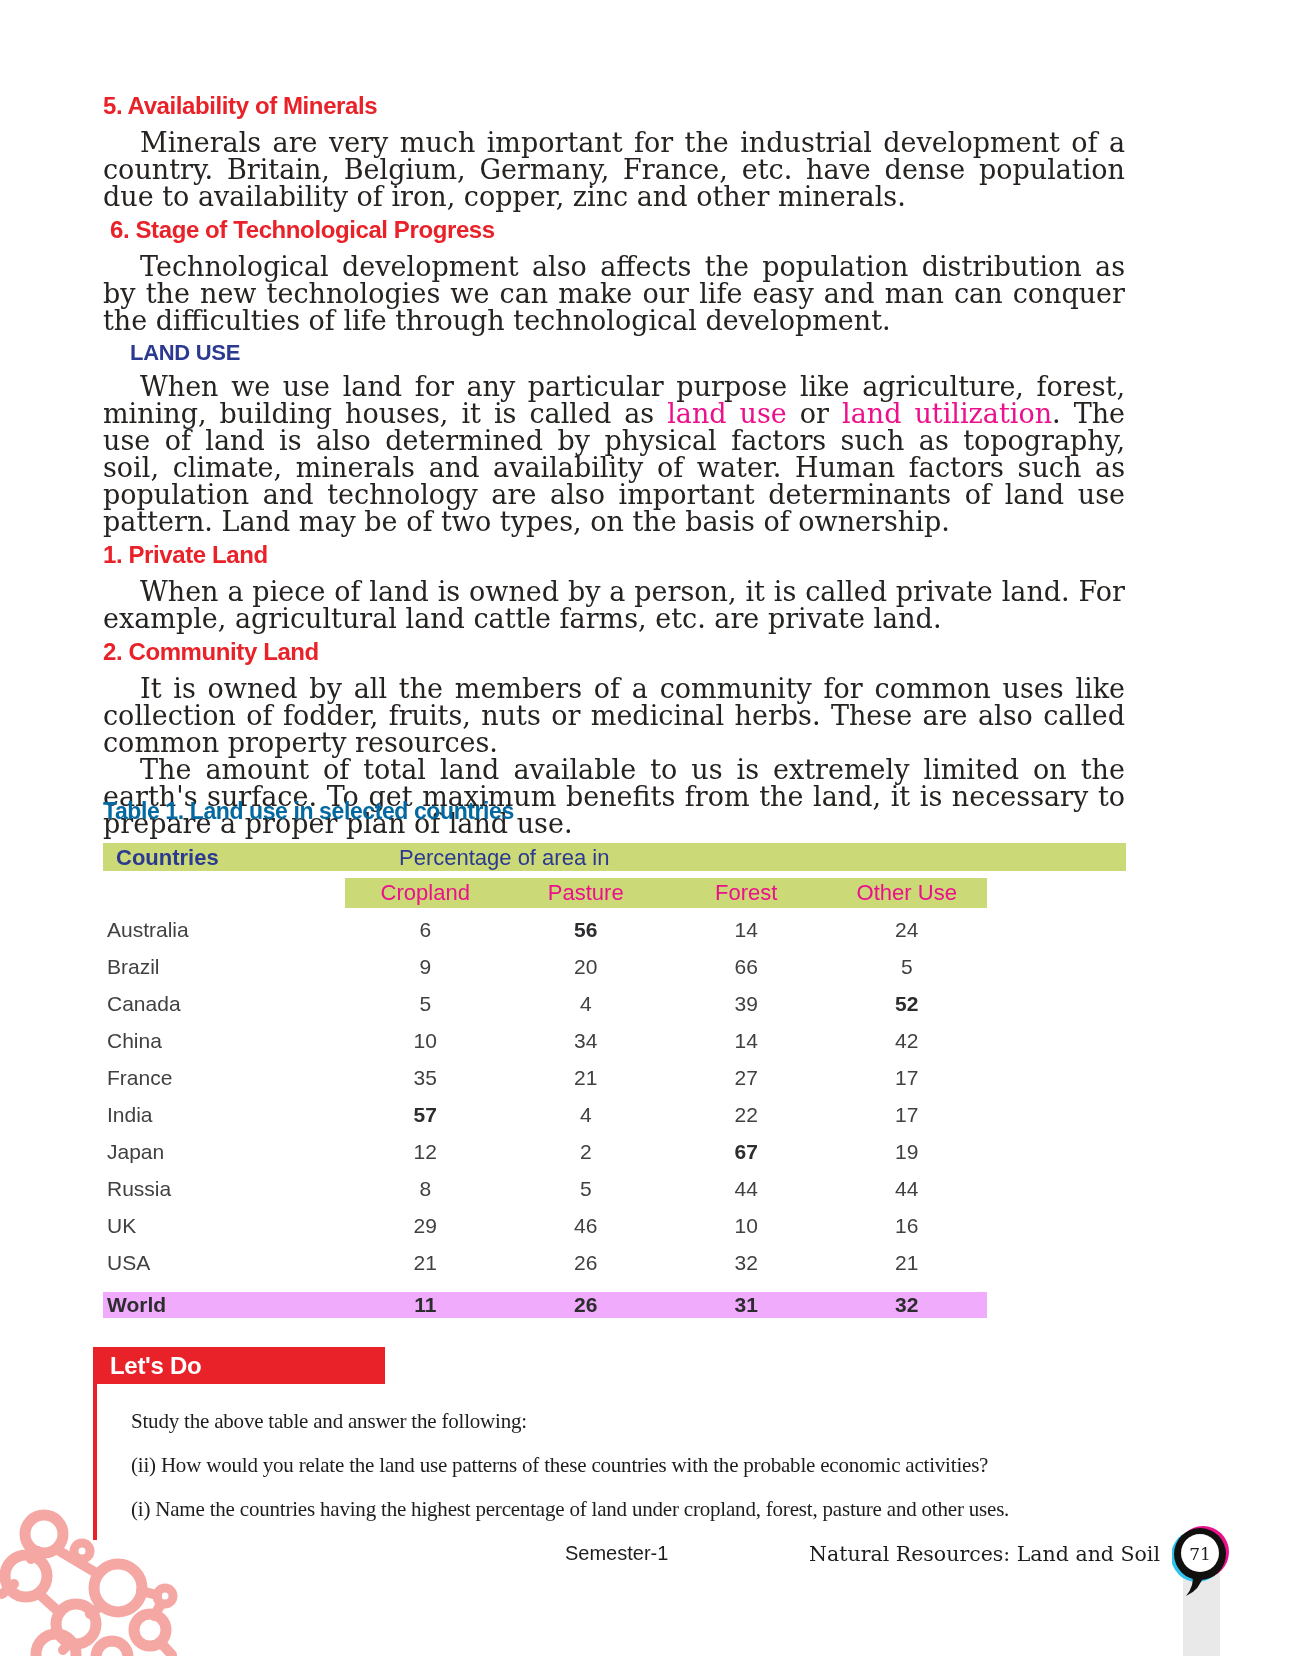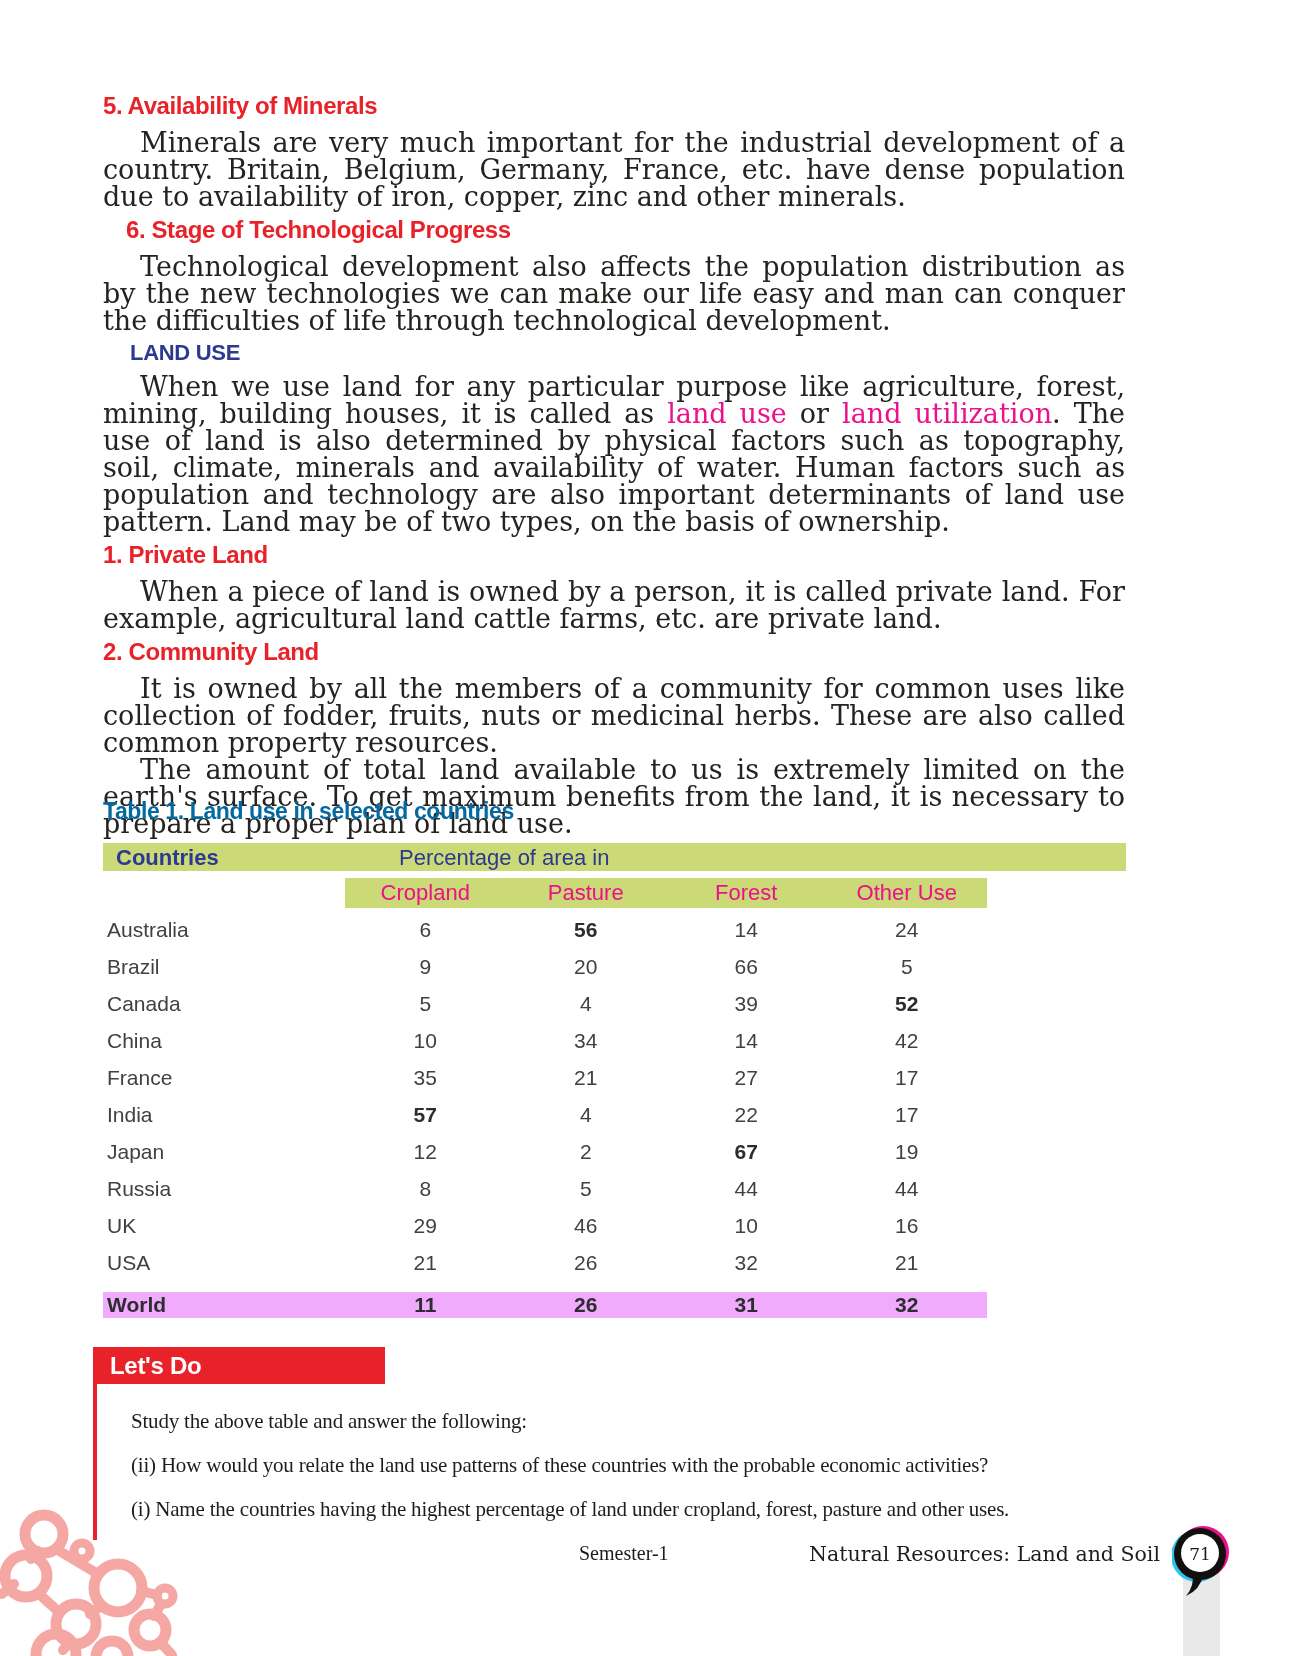--- a/index.html
+++ b/index.html
@@ -3,21 +3,21 @@
 <meta charset="utf-8">
 <style>
   html,body{margin:0;padding:0;background:#ffffff;}
   .page{position:relative;width:1296px;height:1656px;background:#fff;overflow:hidden;
         font-family:"Liberation Sans",sans-serif;}
 
   
   .content{position:absolute;left:103px;top:92px;width:1022px;}
   .red-h{font-family:"Liberation Sans",sans-serif;font-weight:bold;font-size:24px;line-height:28px;
          color:#e92128;letter-spacing:-0.4px;margin:0 0 9px 0;}
-  .red-h.indent{margin-left:23px;}
+  .red-h.indent{margin-left:7px;}
   .body-p{font-family:"DejaVu Serif","Liberation Serif",serif;font-size:27px;line-height:27px;
           color:#252220;text-align:justify;text-indent:37px;margin:0 0 6px 0;}
   .body-p.tight{margin-bottom:0;}
   .blue-h{font-family:"Liberation Sans",sans-serif;font-weight:bold;font-size:22px;line-height:26px;
           color:#2b3990;letter-spacing:-0.3px;margin:0 0 7px 27px;}
   .magenta{color:#ec108c;}
 
   
   .table-block{position:absolute;left:103px;top:798px;width:1023px;}
   .t-title{text-align:left;font-weight:bold;font-size:23px;line-height:26px;color:#0369a1;
@@ -41,21 +41,21 @@
   
   .letsdo{position:absolute;left:93px;top:1347px;width:1032px;}
   .ld-head{width:275px;height:37px;background:#e92128;color:#ffffff;font-weight:bold;
            font-size:24px;line-height:37px;padding-left:17px;letter-spacing:-0.3px;}
   .ld-body{border-left:4px solid #e92128;padding:8px 0 2px 20px;min-height:90px;
            font-family:"Liberation Serif",serif;font-size:21px;line-height:30px;
            letter-spacing:-0.2px;color:#1d1d1d;}
   .ld-body p{margin:14px;}
 
   
-  .f-sem{position:absolute;left:579px;top:1542px;font-family:Liberation Serif, serif;
+  .f-sem{position:absolute;left:565px;top:1542px;font-family:Liberation Sans, sans-serif;
          font-size:20px;color:#1d1d1d;}
   .f-chap{position:absolute;right:136px;top:1542px;font-family:"DejaVu Serif",serif;
           font-size:20.5px;color:#1d1d1d;text-align:right;}
   .graybar{position:absolute;left:1183px;top:1568px;width:37px;height:88px;background:#e9e9e9;}
   .badge{position:absolute;left:1172px;top:1526px;width:58px;height:76px;}
 
   
   .molecule{position:absolute;left:0;top:1448px;}
 </style>
 </head>

